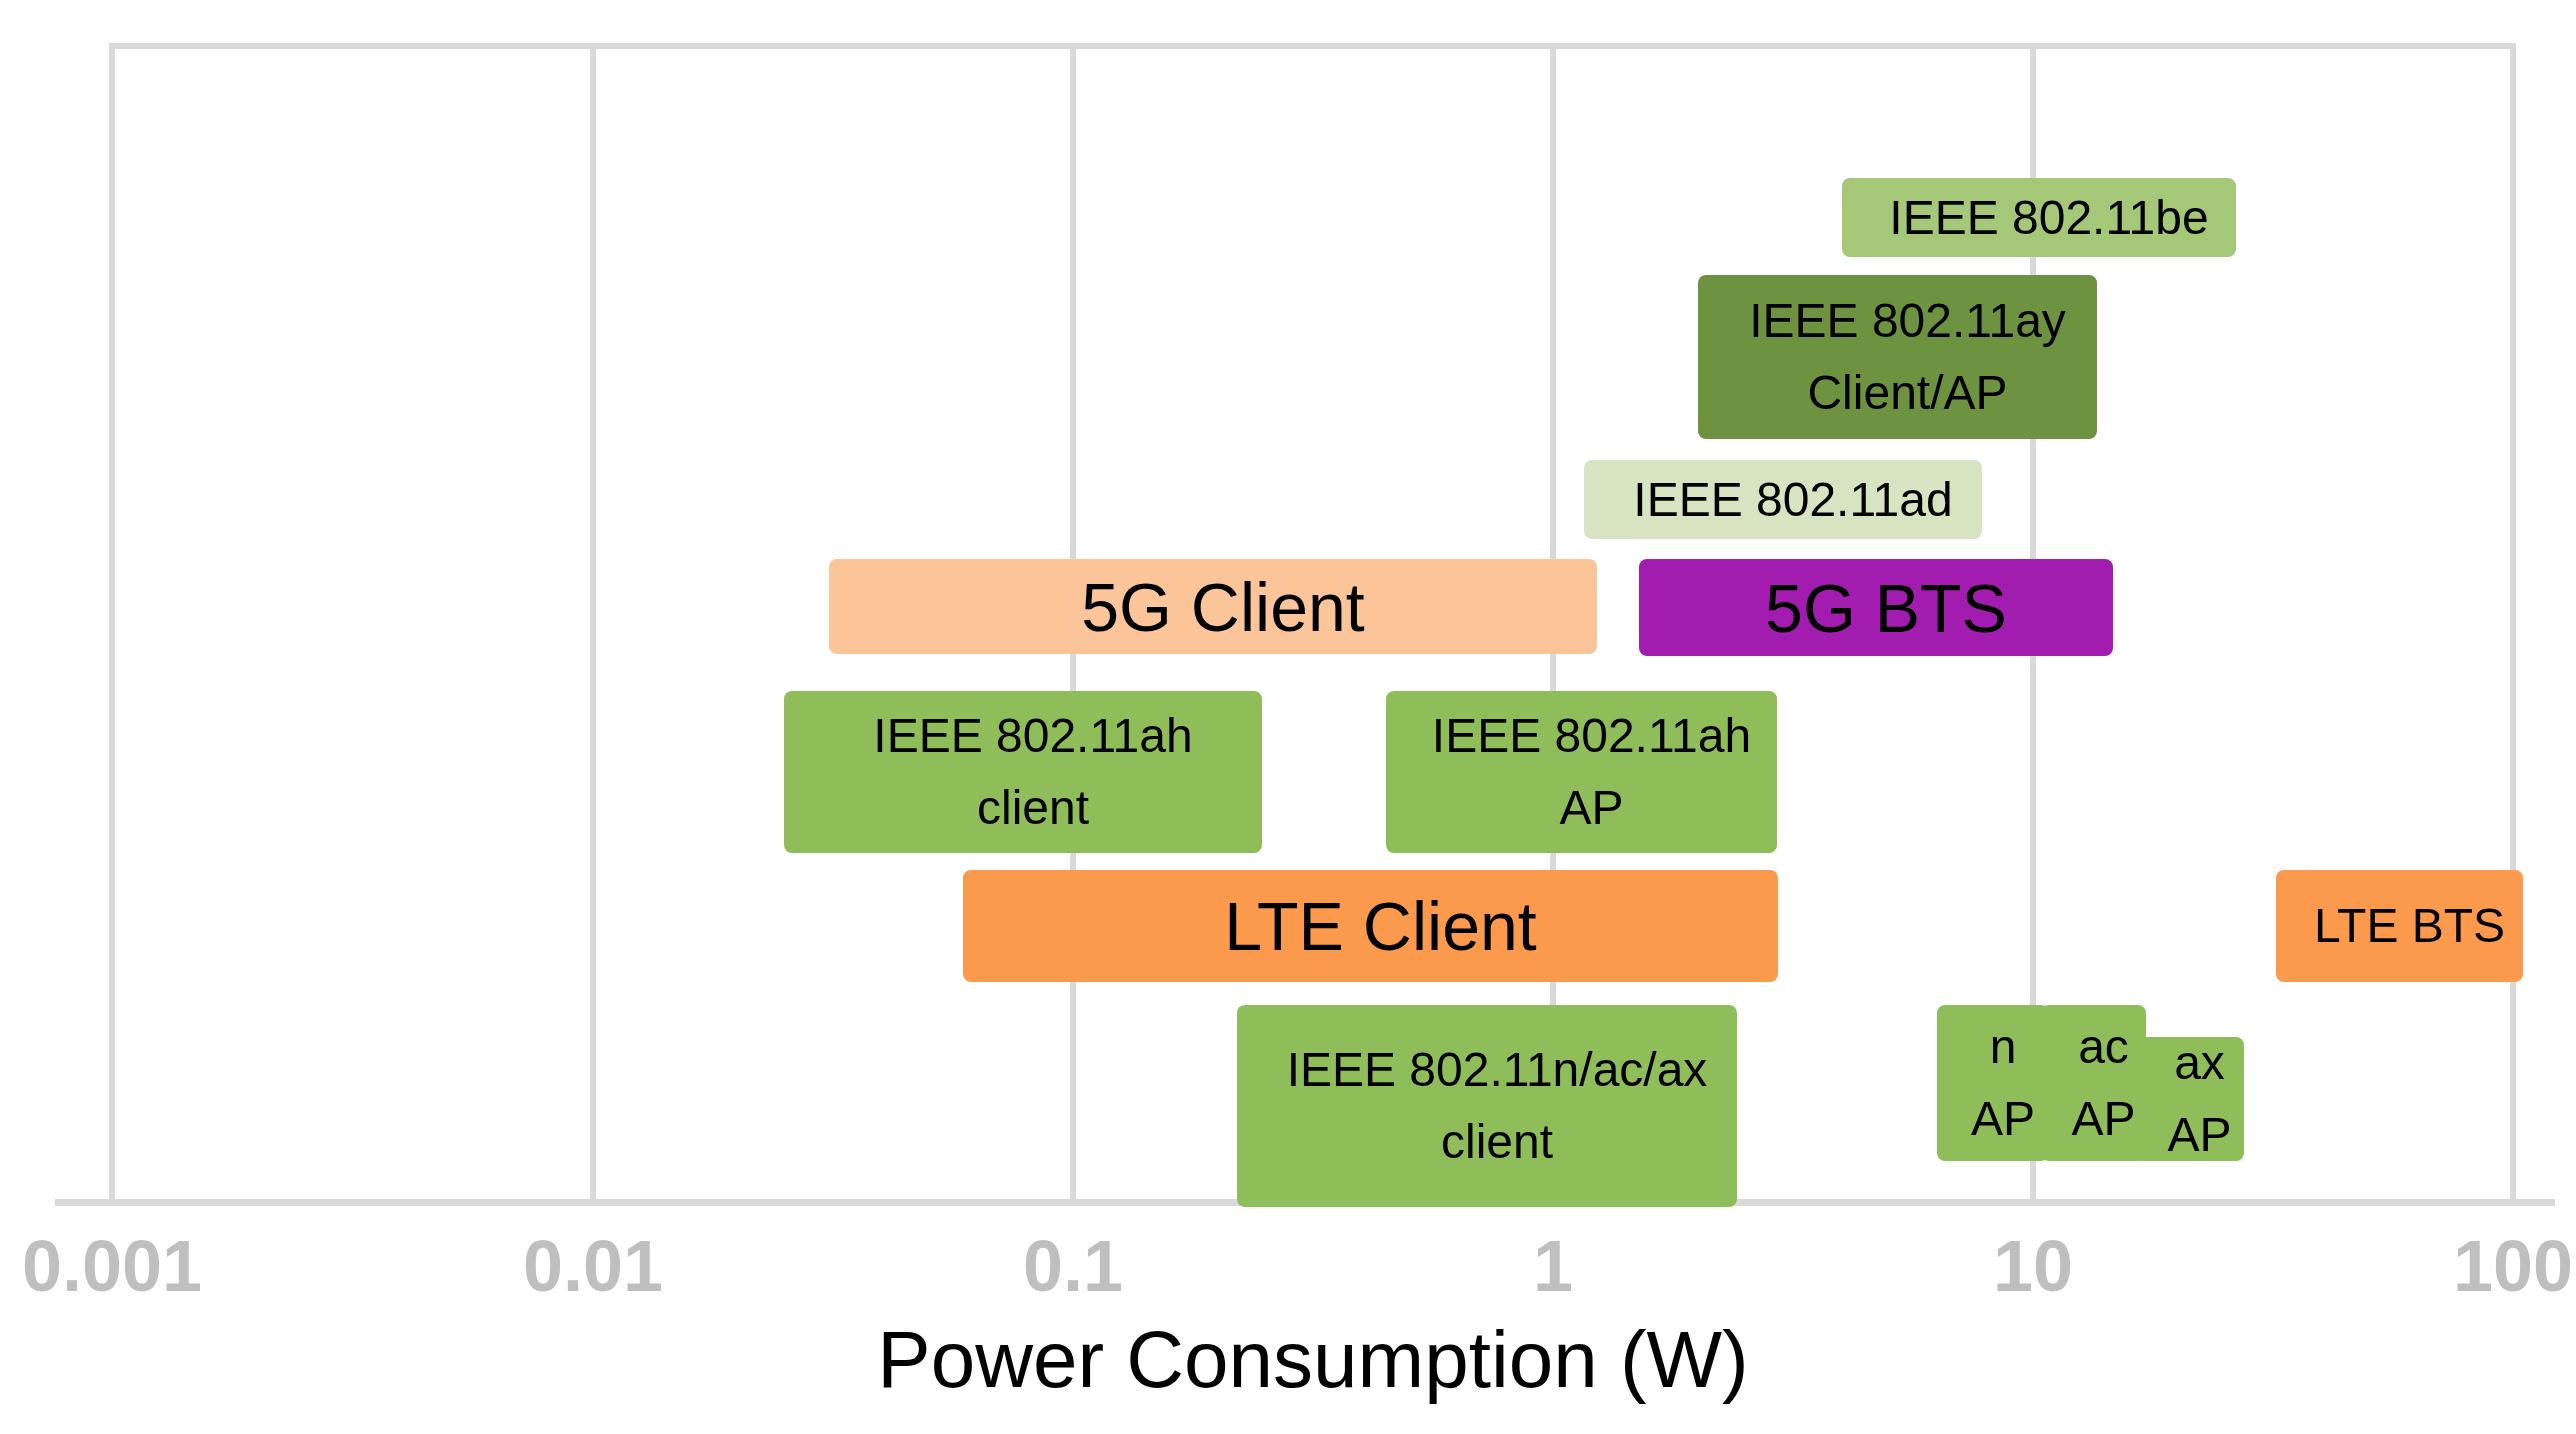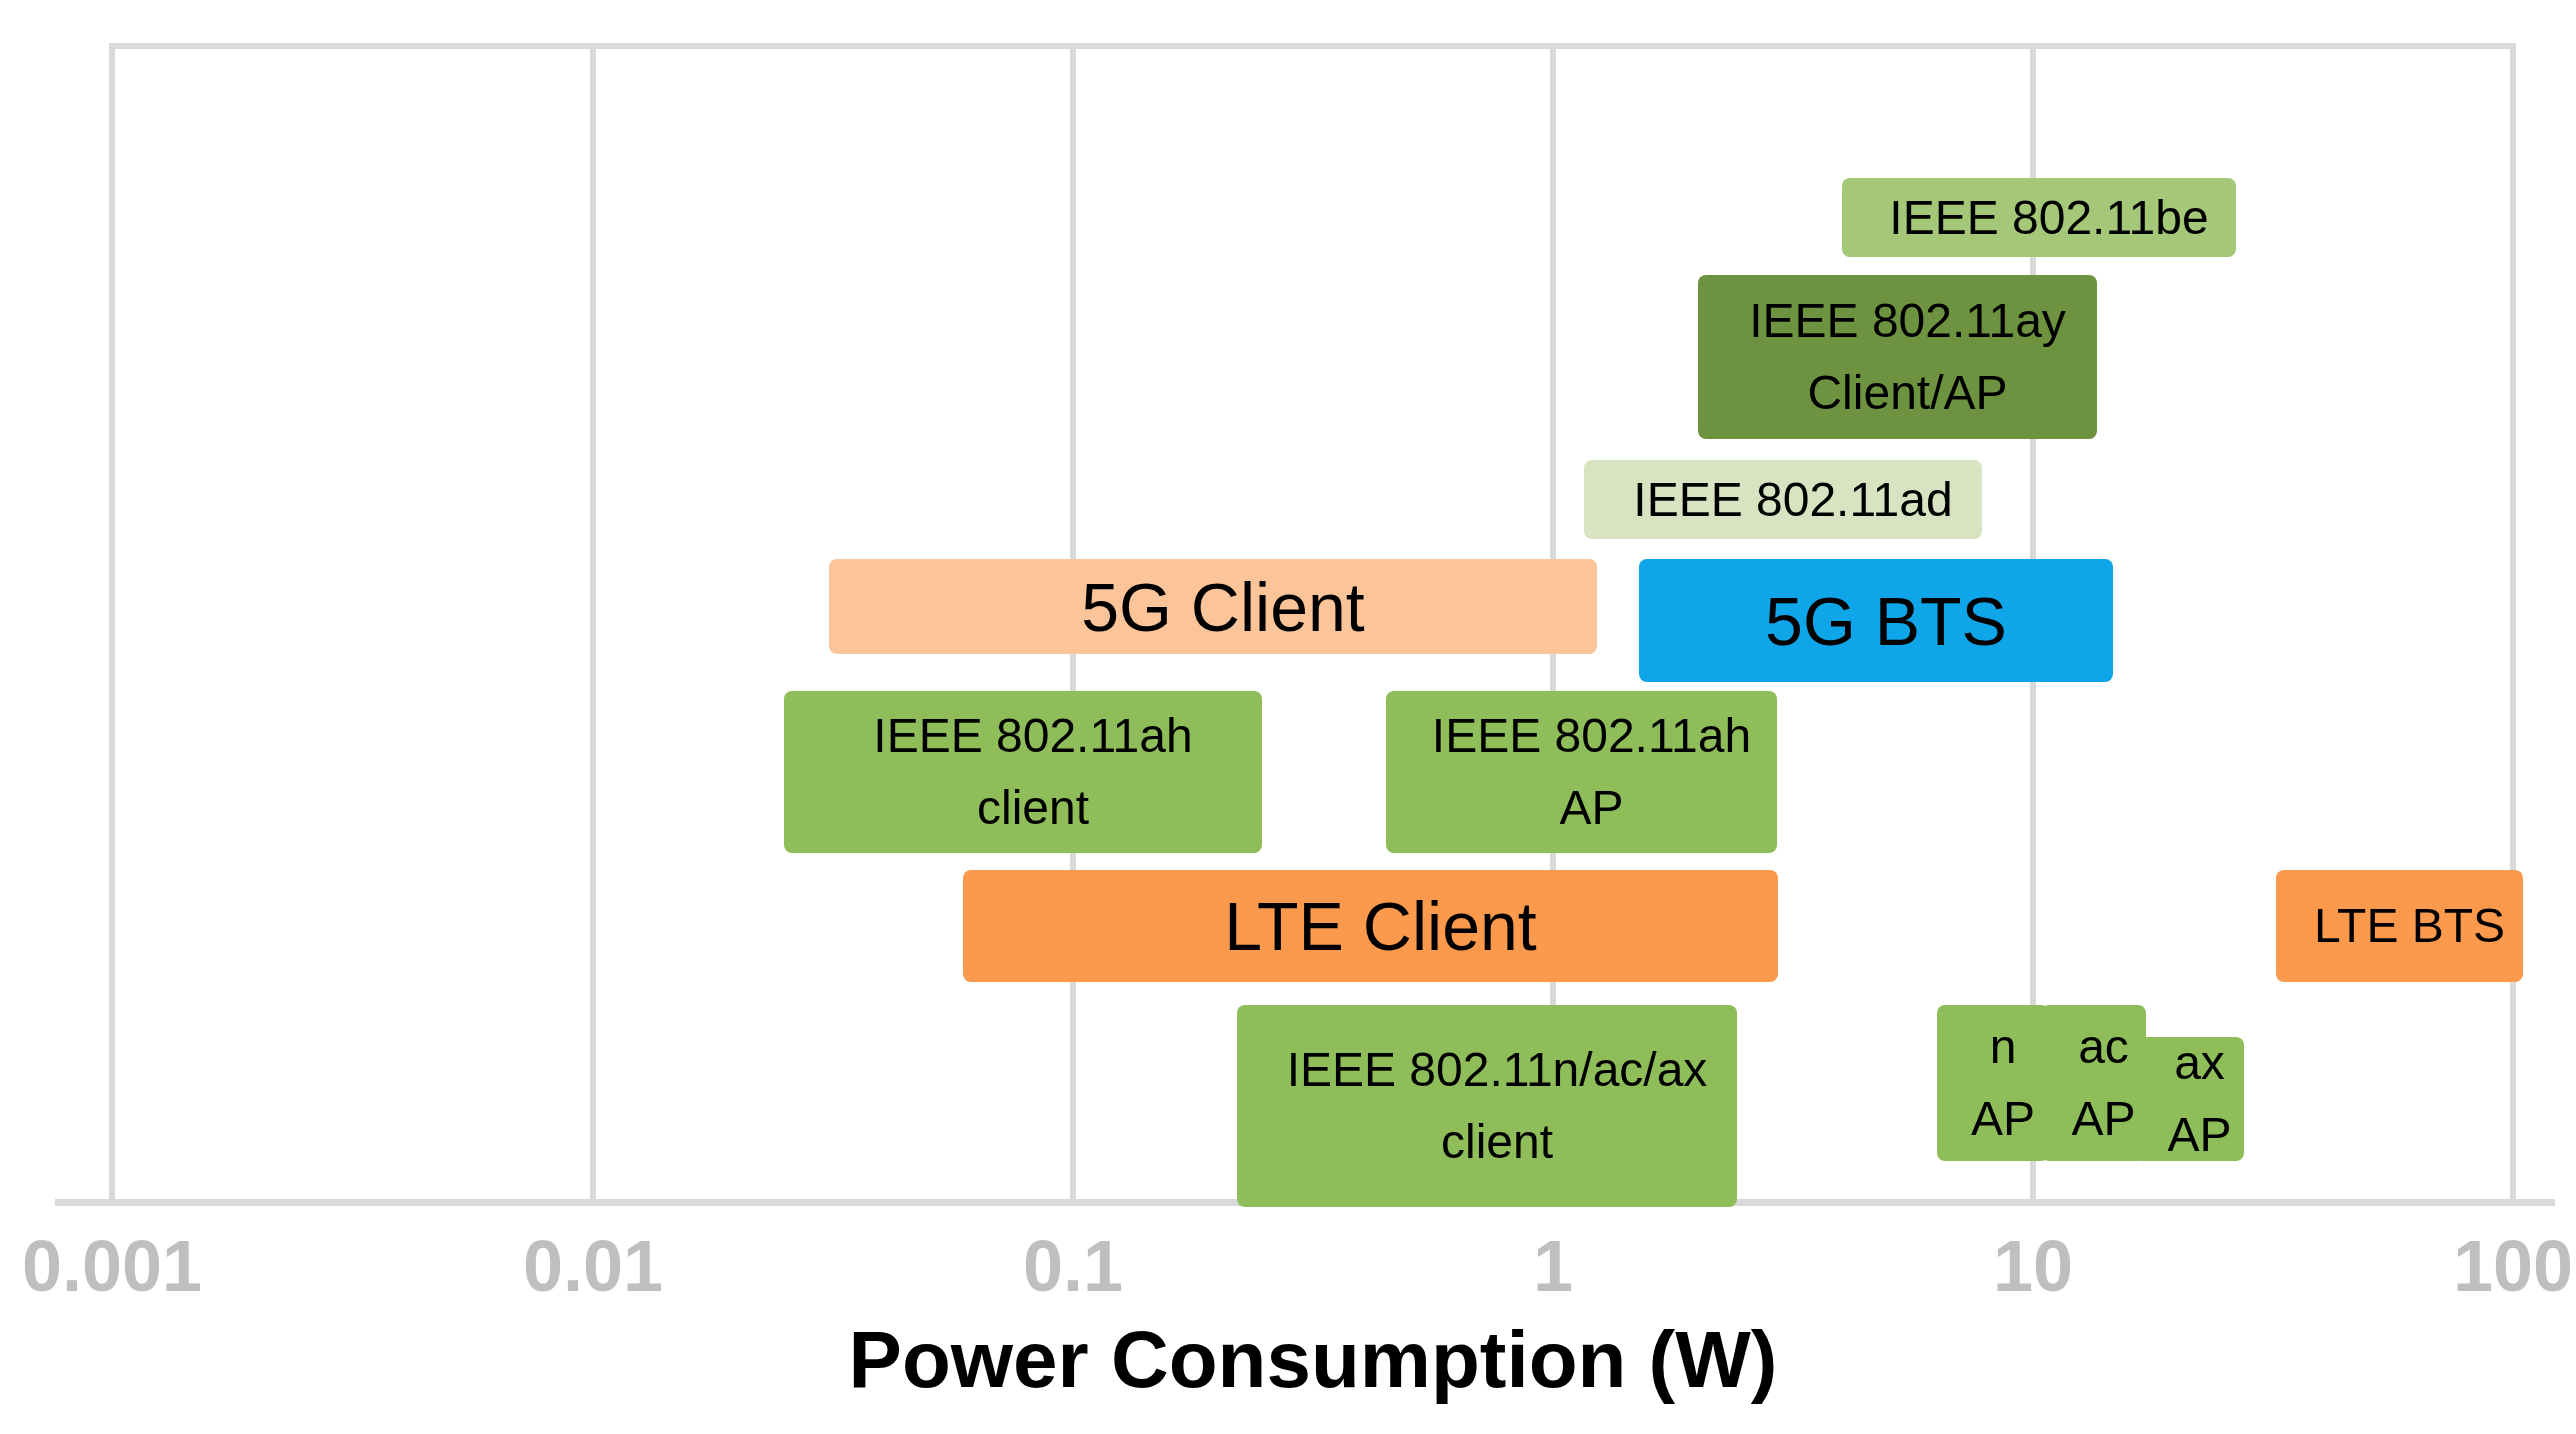--- a/index.html
+++ b/index.html
@@ -46,21 +46,21 @@
     font-size: 72px;
     font-weight: bold;
     color: #BFBFBF;
     white-space: nowrap;
     z-index: 2;
   }
   .axis-title {
     position: absolute;
     transform: translateX(-50%);
     font-size: 80px;
-    font-weight: bold;
+    font-weight: normal;
     color: #000000;
     white-space: nowrap;
     z-index: 2;
   }
 </style>
 </head>
 <body>
 
 <div class="stage">
   <div class="plot-border" id="plot-border" style="left: 109px; top: 43px; width: 2407px; height: 1156px;"></div>
@@ -78,21 +78,21 @@
       <div class="range-box" style="left: 1698px; width: 379px; top: 275px; height: 164px; background: rgb(110, 147, 64); font-size: 48px;">
         <div>IEEE 802.11ay</div>
         <div>Client/AP</div>
       </div>
       <div class="range-box" style="left: 1584px; width: 378px; top: 460px; height: 79px; background: rgb(215, 227, 193); font-size: 48px;">
         <div>IEEE 802.11ad</div>
       </div>
       <div class="range-box" style="left: 829px; width: 748px; top: 559px; height: 95px; background: rgb(251, 196, 153); font-size: 68px;">
         <div>5G Client</div>
       </div>
-      <div class="range-box" style="left: 1639px; width: 454px; top: 559px; height: 123px; background: #0ea5e9; font-size: 68px;">
+      <div class="range-box" style="left: 1639px; width: 454px; top: 559px; height: 97px; background: #a21caf; font-size: 68px;">
         <div>5G BTS</div>
       </div>
       <div class="range-box" style="left: 784px; width: 458px; top: 691px; height: 162px; background: rgb(143, 189, 90); font-size: 48px;">
         <div>IEEE 802.11ah</div>
         <div>client</div>
       </div>
       <div class="range-box" style="left: 1386px; width: 371px; top: 691px; height: 162px; background: rgb(143, 189, 90); font-size: 48px;">
         <div>IEEE 802.11ah</div>
         <div>AP</div>
       </div>

